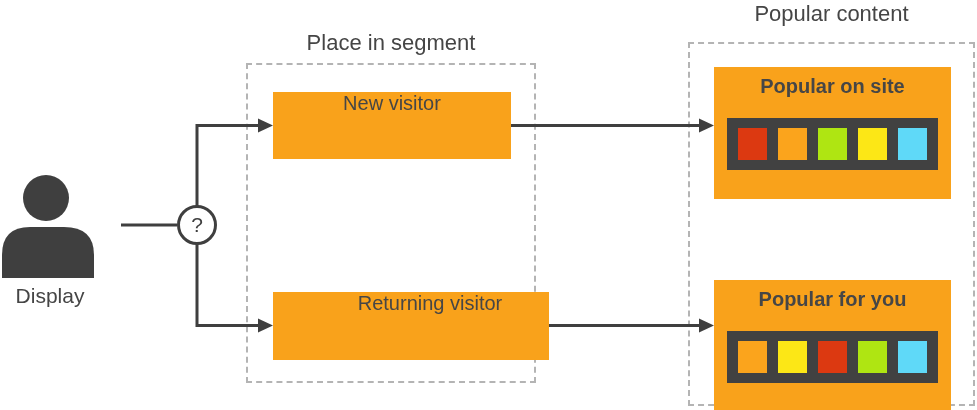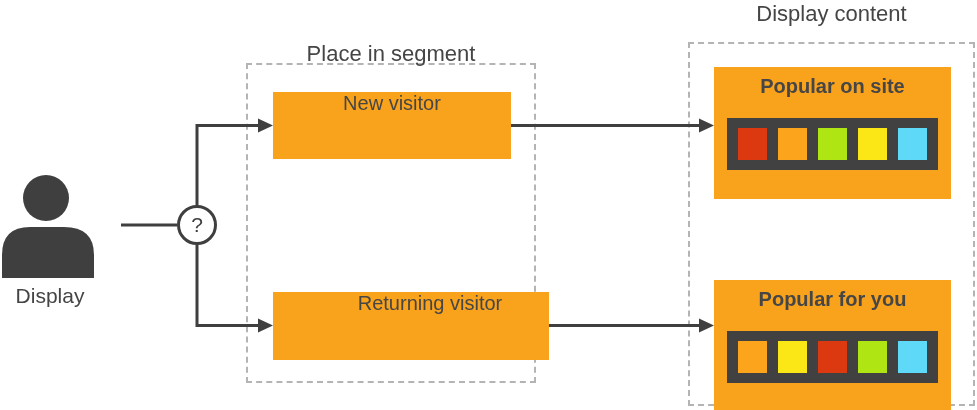--- a/index.html
+++ b/index.html
@@ -27,21 +27,21 @@
 
   
   .group-title {
     position: absolute;
     text-align: center;
     font-size: 22px;
     font-weight: 400;
     color: #454545;
     z-index: 3;
   }
-  #title-segment { left: 246px; top: 30px; width: 290px; margin-top: 11px; }
+  #title-segment { left: 246px; top: 30px; width: 290px; }
   #title-display { left: 688px; top: 1px;  width: 287px; }
 
   
   .dashed-frame {
     position: absolute;
     border: 2px dashed var(--dash, #b4b4b4);
     box-sizing: border-box;
     z-index: 0;
   }
   #frame-segment { left: 246px; top: 63px; width: 290px; height: 320px; }
@@ -158,21 +158,21 @@
   <div id="title-segment" class="group-title">Place in segment</div>
   <div id="frame-segment" class="dashed-frame"></div>
 
   <div id="segment-new" class="segment-box">
     <span>New visitor</span>
   </div>
   <div id="segment-returning" class="segment-box">
     <span>Returning visitor</span>
   </div>
 
-  <div id="title-display" class="group-title">Display content</div>
+  <div id="title-display" class="group-title">Popular content</div>
   <div id="frame-display" class="dashed-frame"></div>
 
   <div id="display-top" class="display-box">
     <div class="display-label">Popular on site</div>
     <div class="strip">
         <div class="sq" style="background: rgb(220, 57, 17);"></div>
         <div class="sq" style="background: rgb(251, 164, 28);"></div>
         <div class="sq" style="background: rgb(175, 229, 18);"></div>
         <div class="sq" style="background: rgb(252, 231, 22);"></div>
         <div class="sq" style="background: rgb(95, 217, 248);"></div>

